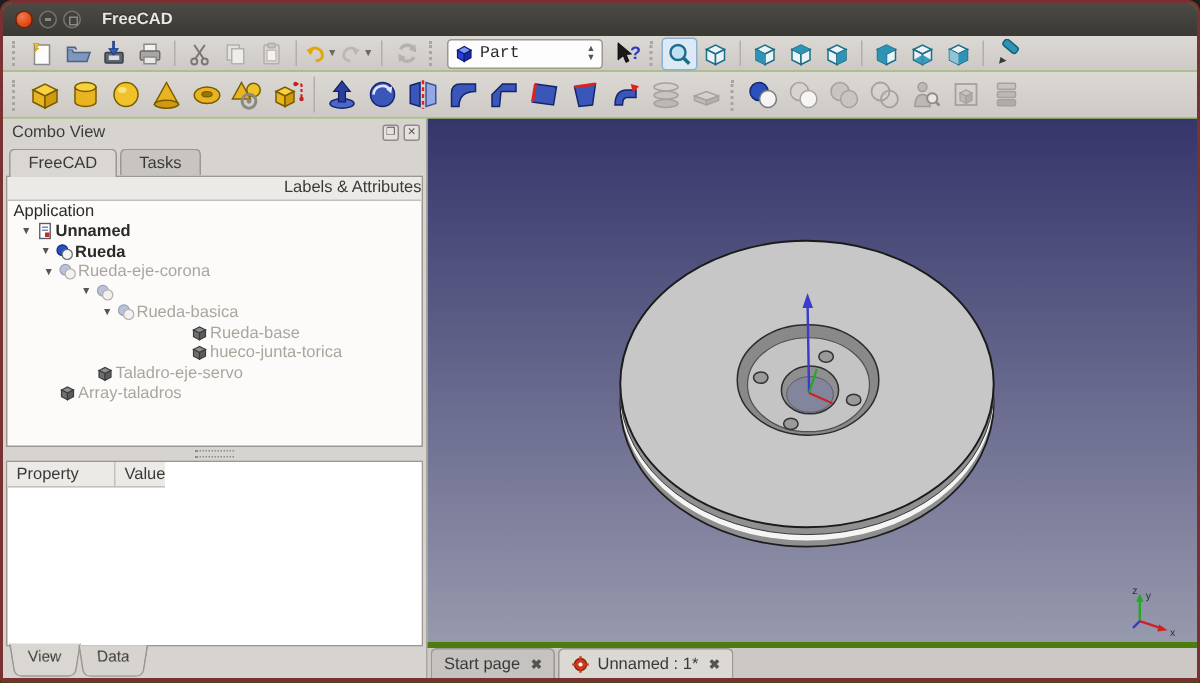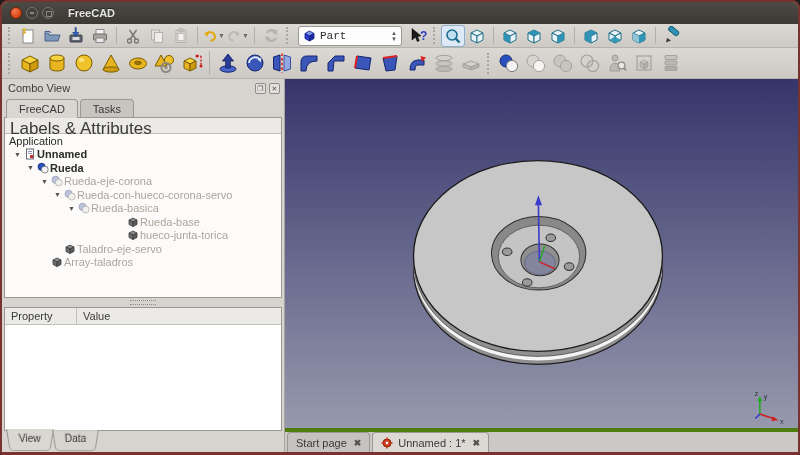--- a/index.html
+++ b/index.html
@@ -35,31 +35,31 @@
 
   
   .left { flex:0 0 283px; display:flex; flex-direction:column; background:#d7d3cf; border-right:1px solid #a8a4a0; min-height:0; }
   .dock-title { height:17px; flex:0 0 17px; display:flex; align-items:center; padding:1px 4px 0 6px; }
   .dock-title span.t { font-size:11px; color:#3c3c3a; flex:1; }
   .dockbtn { width:11px; height:11px; border:1px solid #8f8b87; background:#e4e1de; border-radius:2px; margin-left:3px; font-size:7px; line-height:9px; text-align:center; color:#5a5855; }
   .cv-tabs { height:21px; flex:0 0 21px; display:flex; align-items:flex-end; padding-left:4px; }
   .cv-tab { font-size:11px; padding:3px 12px 2px; border:1px solid #9b9793; border-bottom:none; border-radius:4px 4px 0 0; background:#c8c4c0; color:#3a3a38; margin-right:2px; }
   .cv-tab.active { background:#dad6d2; position:relative; top:1px; padding-bottom:3px; }
   .treebox { border:1px solid #9b9793; background:#fcfbfa; margin:0 2px; flex:0 0 181px; overflow:hidden; }
-  .tree-header { height:16px; background:#eceae7; border-bottom:1px solid #c3bfbb; font-size:17px; color:#3a3a38; padding:1px 0 0 5px; }
+  .tree-header { height:16px; background:#eceae7; border-bottom:1px solid #c3bfbb; font-size:11px; color:#3a3a38; padding:1px 0 0 5px;text-align:right; }
   .trow { height:13.5px; display:flex; align-items:center; font-size:11px; color:#2a2a28; white-space:nowrap; }
   .trow.dis { color:#aaa69c; }
   .trow.bold { font-weight:bold; }
   .exp { width:13px; flex:0 0 13px; font-size:7px; color:#555; text-align:center; }
   .spacer13 { width:13px; flex:0 0 13px; }
   .ticon { width:13px; flex:0 0 13px; display:flex; align-items:center; }
-  .lvl1{padding-left:6px}.lvl2{padding-left:19px}.lvl3{padding-left:33px}.lvl4{padding-left:46px}.lvl5{padding-left:60px}.lvl6{padding-left:109px}
+  .lvl1{padding-left:6px}.lvl2{padding-left:19px}.lvl3{padding-left:21px}.lvl4{padding-left:46px}.lvl5{padding-left:60px}.lvl6{padding-left:109px}
   .splitterh { flex:0 0 9px; display:flex; align-items:center; justify-content:center; }
   .splitterh::after{ content:""; width:26px; height:3px; border-top:1px dotted #8f8b87; border-bottom:1px dotted #8f8b87; }
-  .propbox { border:1px solid #9b9793; background:#ffffff; margin:0 2px; flex:1; display:flex; flex-direction:column; min-height:0; }
+  .propbox { border:1px solid #9b9793; background:#ffffff; margin:0 2px; flex:1; display:flex; flex-direction:row; min-height:0; }
   .prop-header { height:17px; flex:0 0 17px; background:#eceae7; border-bottom:1px solid #c3bfbb; display:flex; font-size:11px; color:#3a3a38; }
   .prop-header .c1 { width:72px; padding:2px 0 0 6px; border-right:1px solid #c3bfbb; }
   .prop-header .c2 { padding:2px 0 0 6px; flex:1; }
   .prop-body { flex:1; background:#fff; }
   .bottom-tabs { height:21px; flex:0 0 21px; display:flex; padding-left:6px; }
   .btab { font-size:10px; color:#3a3a38; padding:2px 10px 3px; border:1px solid #9b9793; border-top:none; border-radius:0 0 5px 5px; background:#d7d3cf; margin-right:2px; transform:perspective(14px) rotateX(-6deg); }
   .btab.active { background:#dad6d2; border-top:1px solid #dad6d2; margin-top:-1px; }
 
   
   .right { flex:1; display:flex; flex-direction:column; min-width:0; }
@@ -532,21 +532,20 @@
           <span>Rueda-eje-corona</span>
           </div>
 
         <div class="trow dis lvl4">
           <span class="exp">▼</span>
           <span class="ticon">
               <svg width="12" height="12">
                 <use href="#ic-boolcut-faded"></use>
               </svg>
             </span>
-          <span>Rueda-con-hueco-corona-servo</span>
           </div>
 
         <div class="trow dis lvl5">
           <span class="exp">▼</span>
           <span class="ticon">
               <svg width="12" height="12">
                 <use href="#ic-boolcut-faded"></use>
               </svg>
             </span>
           <span>Rueda-basica</span>

